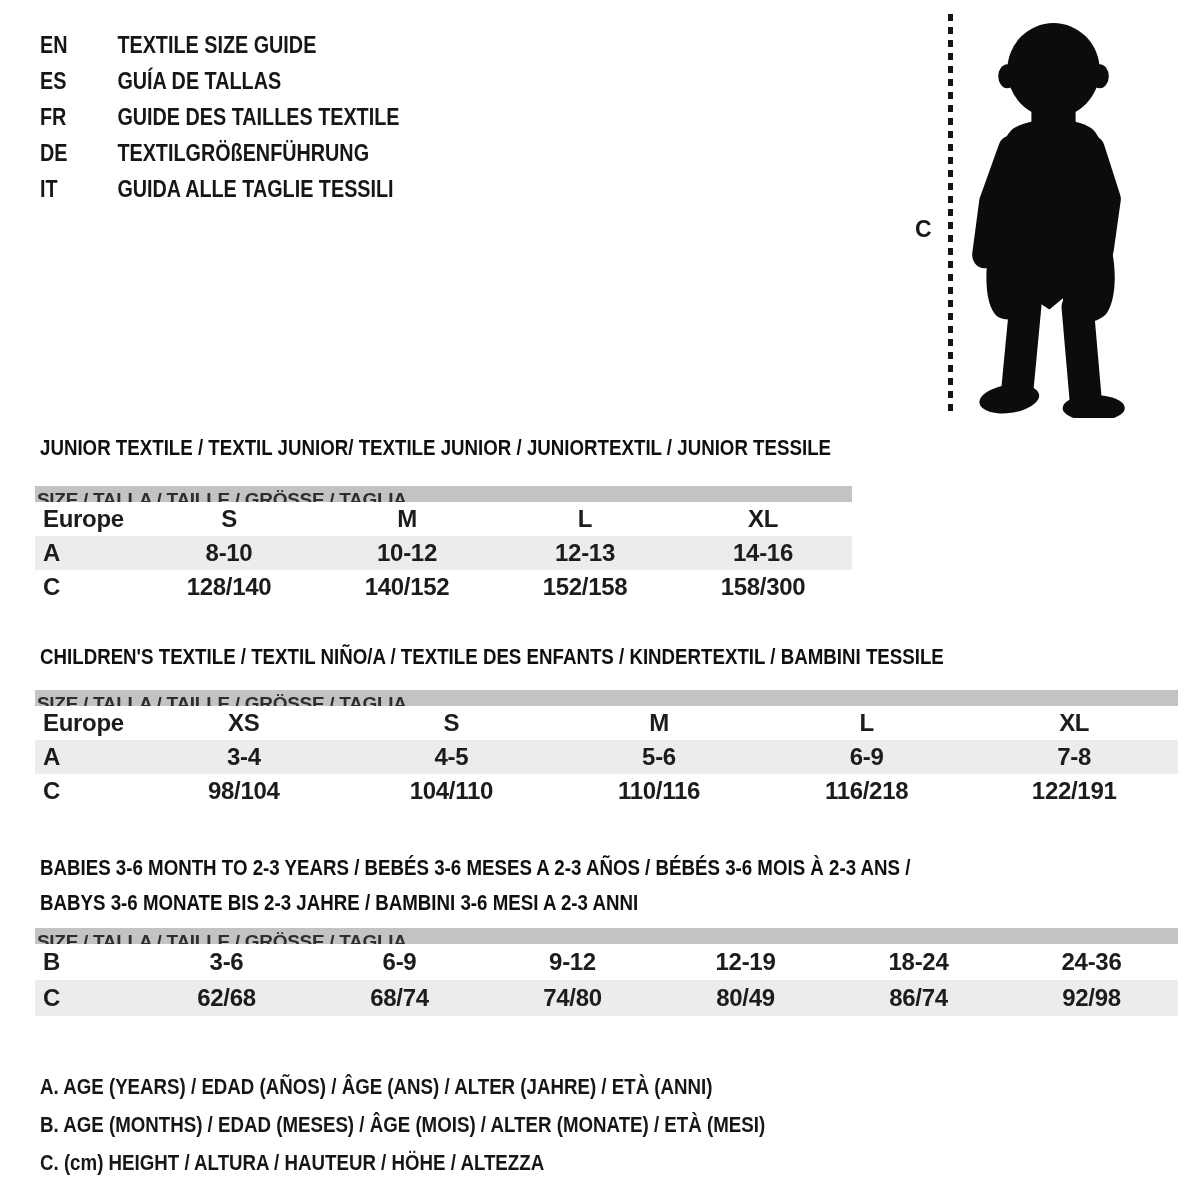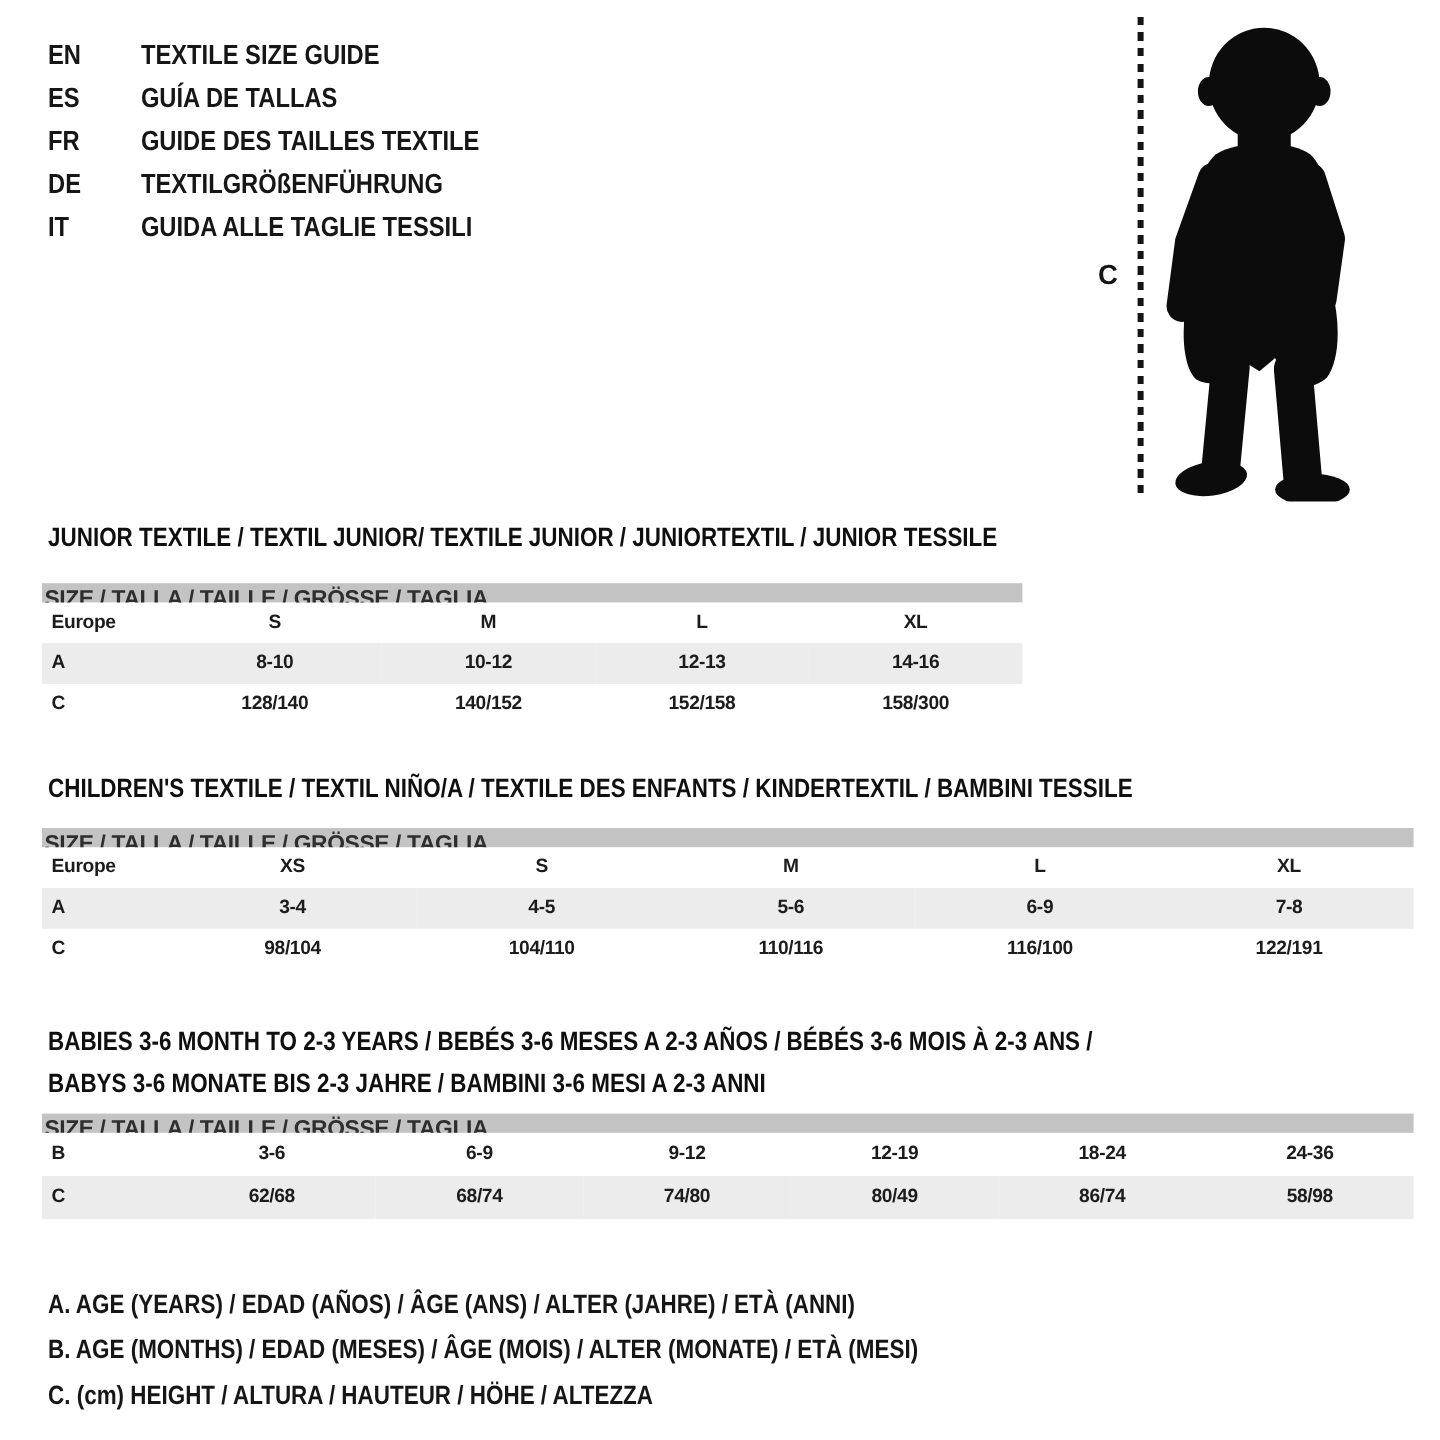--- a/index.html
+++ b/index.html
@@ -39,21 +39,21 @@
 
   
   .tablebox{left:35px;}
   .tbl-junior{top:486px;width:817px;}
   .tbl-children{top:690px;width:1143px;}
   .tbl-babies{top:928px;width:1143px;}
   .size-band{height:16px;line-height:27px;background:var(--band);
     font-size:19px;font-weight:bold;color:#2e2e2e;padding-left:2px;
     letter-spacing:-0.3px;white-space:nowrap;overflow:hidden;}
   table{width:100%;border-collapse:collapse;table-layout:fixed;}
-  td{height:34px;text-align:center;font-size:16px;font-weight:bold;
+  td{height:34px;text-align:center;font-size:24px;font-weight:bold;
      color:#1c1c1c;vertical-align:middle;letter-spacing:-0.3px;}
   .tbl-babies td{height:36px;}
   td.rowlabel{width:105px;text-align:left;padding-left:8px;}
   tr.shade{background:var(--stripe);}
 
   
   .legend{left:40px;top:1068px;font-size:22px;font-weight:bold;
     transform:scaleX(0.85);transform-origin:0 0;white-space:nowrap;}
   .legend-line{line-height:38px;}
 </style>
@@ -151,21 +151,21 @@
           <td>4-5</td>
           <td>5-6</td>
           <td>6-9</td>
           <td>7-8</td>
         </tr>
         <tr>
           <td class="rowlabel">C</td>
           <td>98/104</td>
           <td>104/110</td>
           <td>110/116</td>
-          <td>116/100</td>
+          <td>116/218</td>
           <td>122/191</td>
         </tr>
       </tbody>
     </table>
 </div>
 
 <div class="abs section-title title-babies">
   <div>BABIES 3-6 MONTH TO 2-3 YEARS / BEBÉS 3-6 MESES A 2-3 AÑOS / BÉBÉS 3-6 MOIS À 2-3 ANS /</div>
   <div>BABYS 3-6 MONATE BIS 2-3 JAHRE / BAMBINI 3-6 MESI A 2-3 ANNI</div>
 </div>
@@ -182,21 +182,21 @@
           <td>18-24</td>
           <td>24-36</td>
         </tr>
         <tr class="shade">
           <td class="rowlabel">C</td>
           <td>62/68</td>
           <td>68/74</td>
           <td>74/80</td>
           <td>80/49</td>
           <td>86/74</td>
-          <td>58/98</td>
+          <td>92/98</td>
         </tr>
       </tbody>
     </table>
 </div>
 
 <div class="abs legend">
   <div class="legend-line">A. AGE (YEARS) / EDAD (AÑOS) / ÂGE (ANS) / ALTER (JAHRE) / ETÀ (ANNI)</div>
   <div class="legend-line">B. AGE (MONTHS) / EDAD (MESES) / ÂGE (MOIS) / ALTER (MONATE) / ETÀ (MESI)</div>
   <div class="legend-line">C. (cm) HEIGHT / ALTURA / HAUTEUR / HÖHE / ALTEZZA</div>
 </div>

